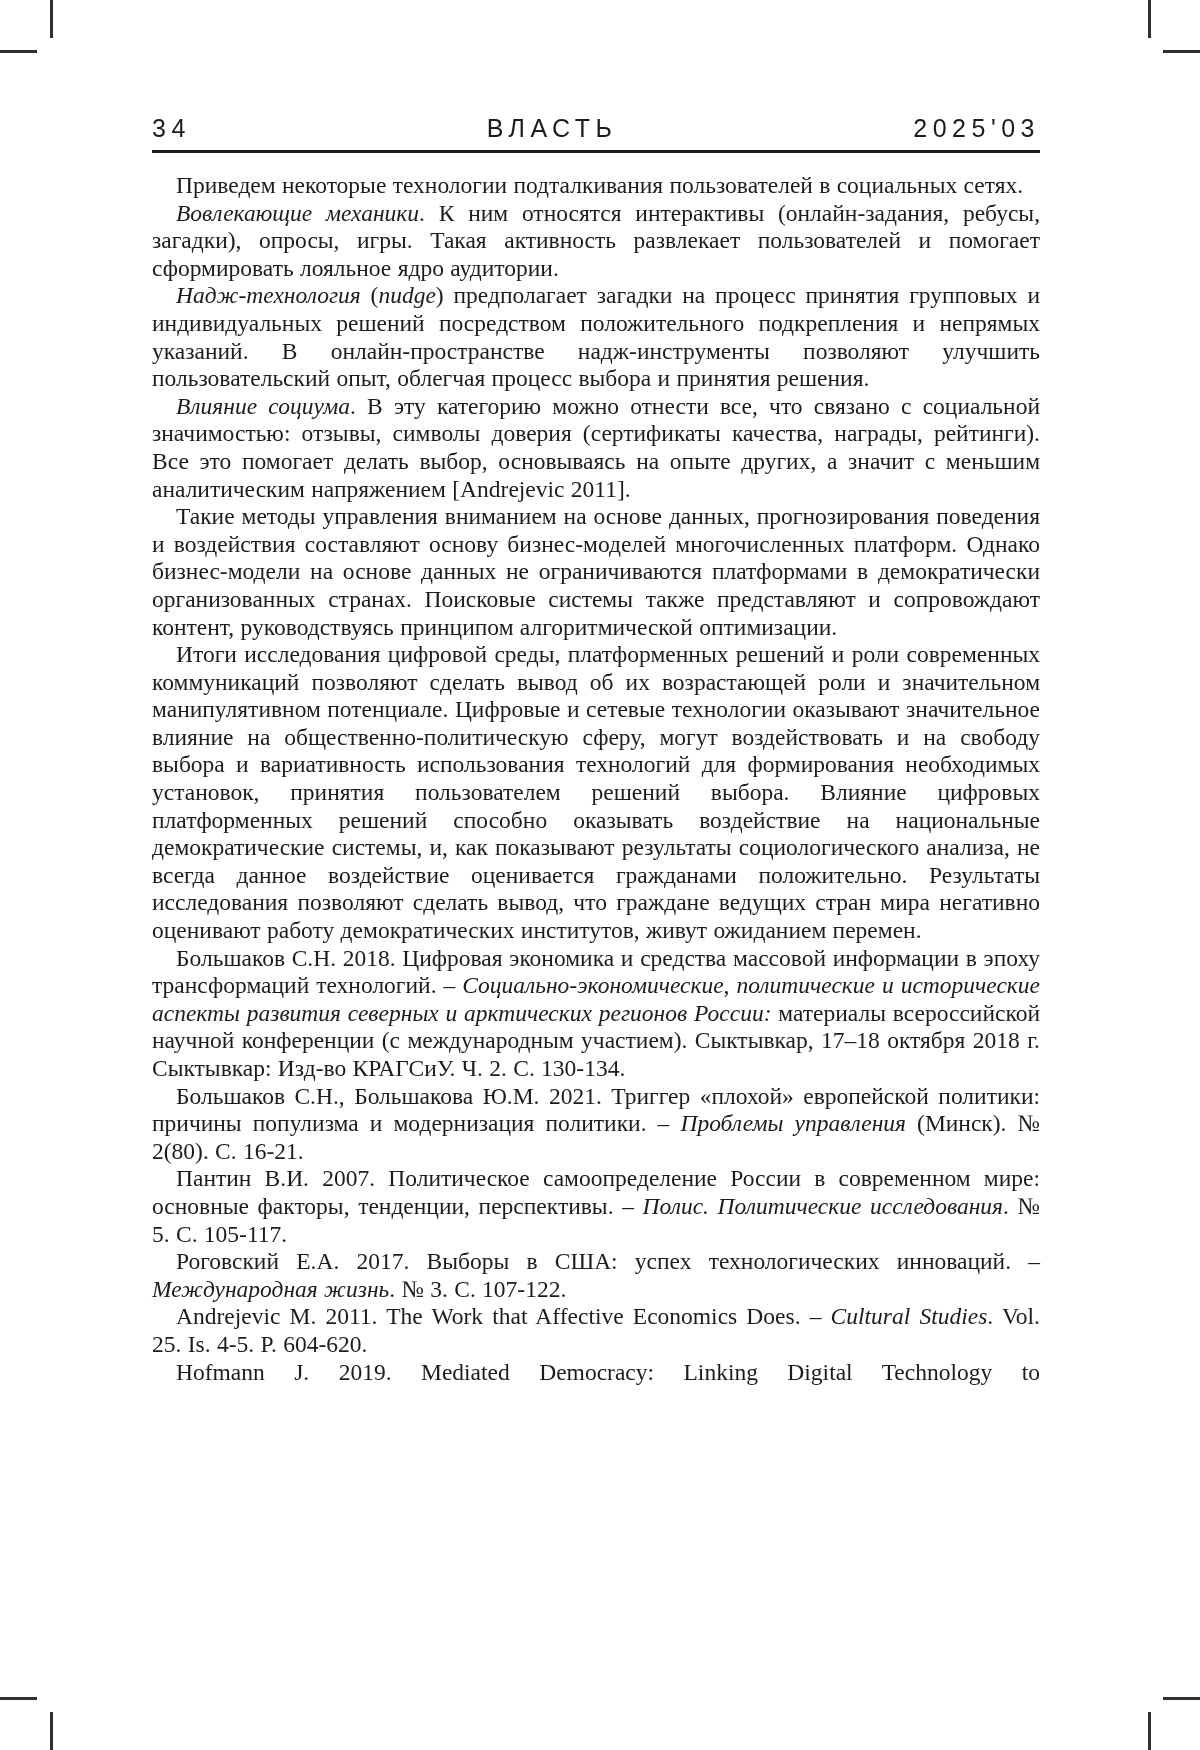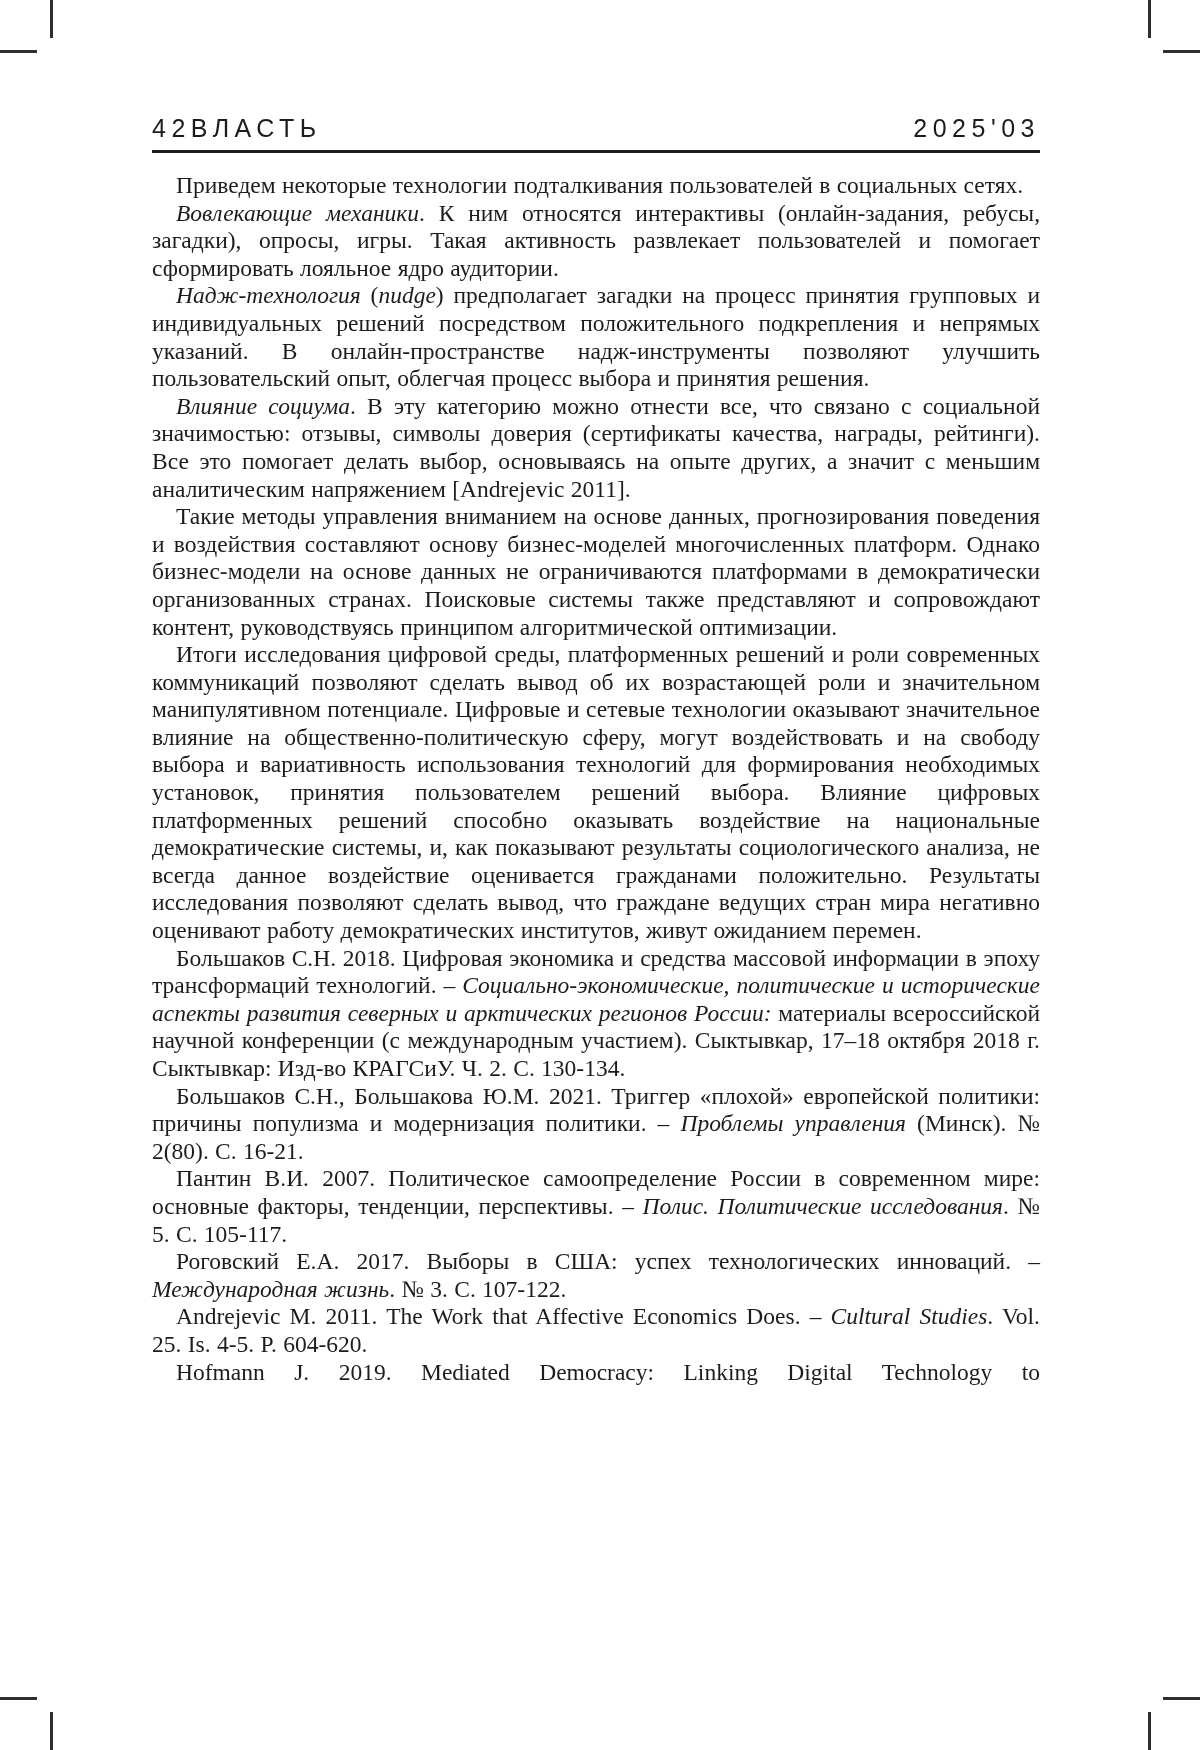--- a/index.html
+++ b/index.html
@@ -22,21 +22,21 @@
   
   .running-header{
     position:absolute;left:152px;top:108px;width:888px;
     display:flex;align-items:flex-end;
     font-family:"Liberation Sans","DejaVu Sans",sans-serif;
     font-size:25px;line-height:1;
     letter-spacing:0.22em;
     border-bottom:3px solid #1d1d1d;
     padding-bottom:9px;
   }
-  .running-header .mid{flex:1;}
+  .running-header .mid{flex:1;text-align:center;}
   .running-header .right{text-align:right;margin-top:8px;}
   
   .column{
     position:absolute;left:152px;top:172px;width:888px;
     text-align:justify;
     font-size:23.5px;line-height:27.6px;
     hyphens:auto;-webkit-hyphens:auto;
     word-spacing:0.02em;
   }
   .para{margin:0;text-indent:24px;font-family:Liberation Serif, serif;}
@@ -55,21 +55,21 @@
   <div class="mark v" style="left:50px;top:0;"></div>
   <div class="mark h" style="left:0;top:50px;"></div>
   <div class="mark v" style="left:1148px;top:0;"></div>
   <div class="mark h" style="left:1163px;top:50px;"></div>
   <div class="mark h" style="left:0;top:1697px;"></div>
   <div class="mark v" style="left:50px;top:1712px;"></div>
   <div class="mark h" style="left:1163px;top:1697px;"></div>
   <div class="mark v" style="left:1148px;top:1712px;"></div>
 
   <header class="running-header">
-    <span class="left">42</span>
+    <span class="left">34</span>
     <span class="mid">ВЛАСТЬ</span>
     <span class="right">2025'03</span>
   </header>
 
   <main class="column">
     <p class="para"><span>Приведем некоторые технологии подталкивания пользователей в социальных сетях.</span></p>
     <p class="para"><i>Вовлекающие механики</i><span>. К ним относятся интерактивы (онлайн-задания, ребусы, загадки), опросы, игры. Такая активность развлекает пользователей и помогает сформировать лояльное ядро аудитории.</span></p>
     <p class="para"><i>Надж-технология</i><span> (</span><i>nudge</i><span>) предполагает загадки на процесс принятия групповых и индивидуальных решений посредством положительного подкрепления и непрямых указаний. В онлайн-пространстве надж-инструменты позволяют улучшить пользовательский опыт, облегчая процесс выбора и принятия решения.</span></p>
     <p class="para"><i>Влияние социума</i><span>. В эту категорию можно отнести все, что связано с социальной значимостью: отзывы, символы доверия (сертификаты качества, награды, рейтинги). Все это помогает делать выбор, основываясь на опыте других, а значит с меньшим аналитическим напряжением [Andrejevic 2011].</span></p>
     <p class="para"><span>Такие методы управления вниманием на основе данных, прогнозирования поведения и воздействия составляют основу бизнес-моделей многочисленных платформ. Однако бизнес-модели на основе данных не ограничиваются платформами в демократически организованных странах. Поисковые системы также представляют и сопровождают контент, руководствуясь принципом алгоритмической оптимизации.</span></p>

